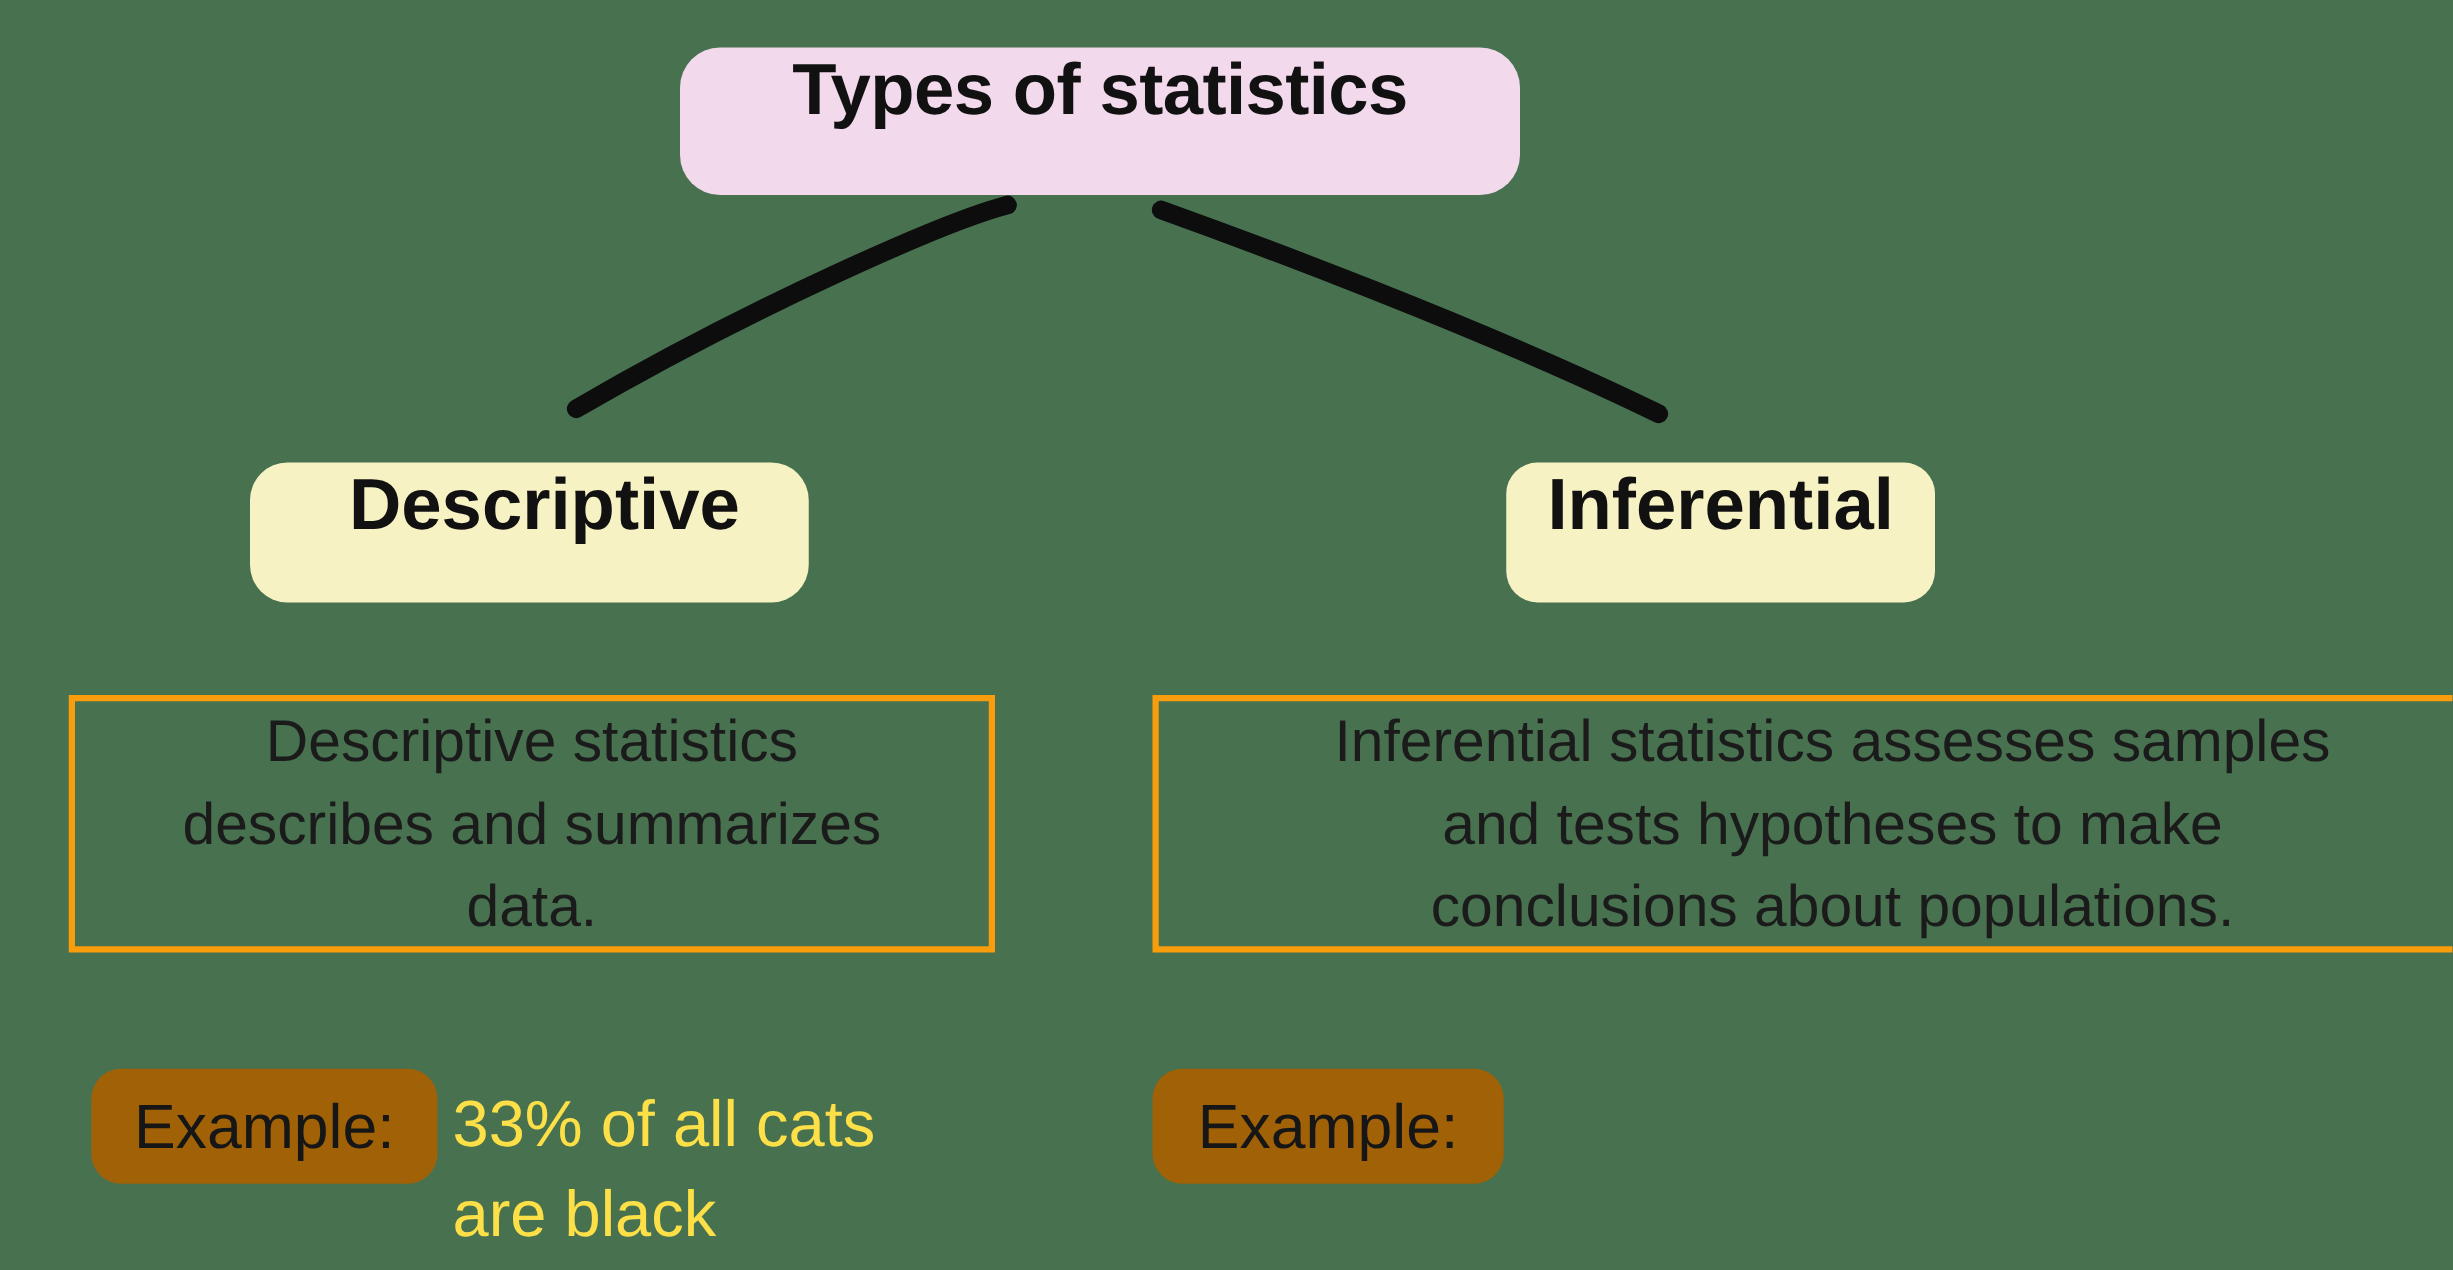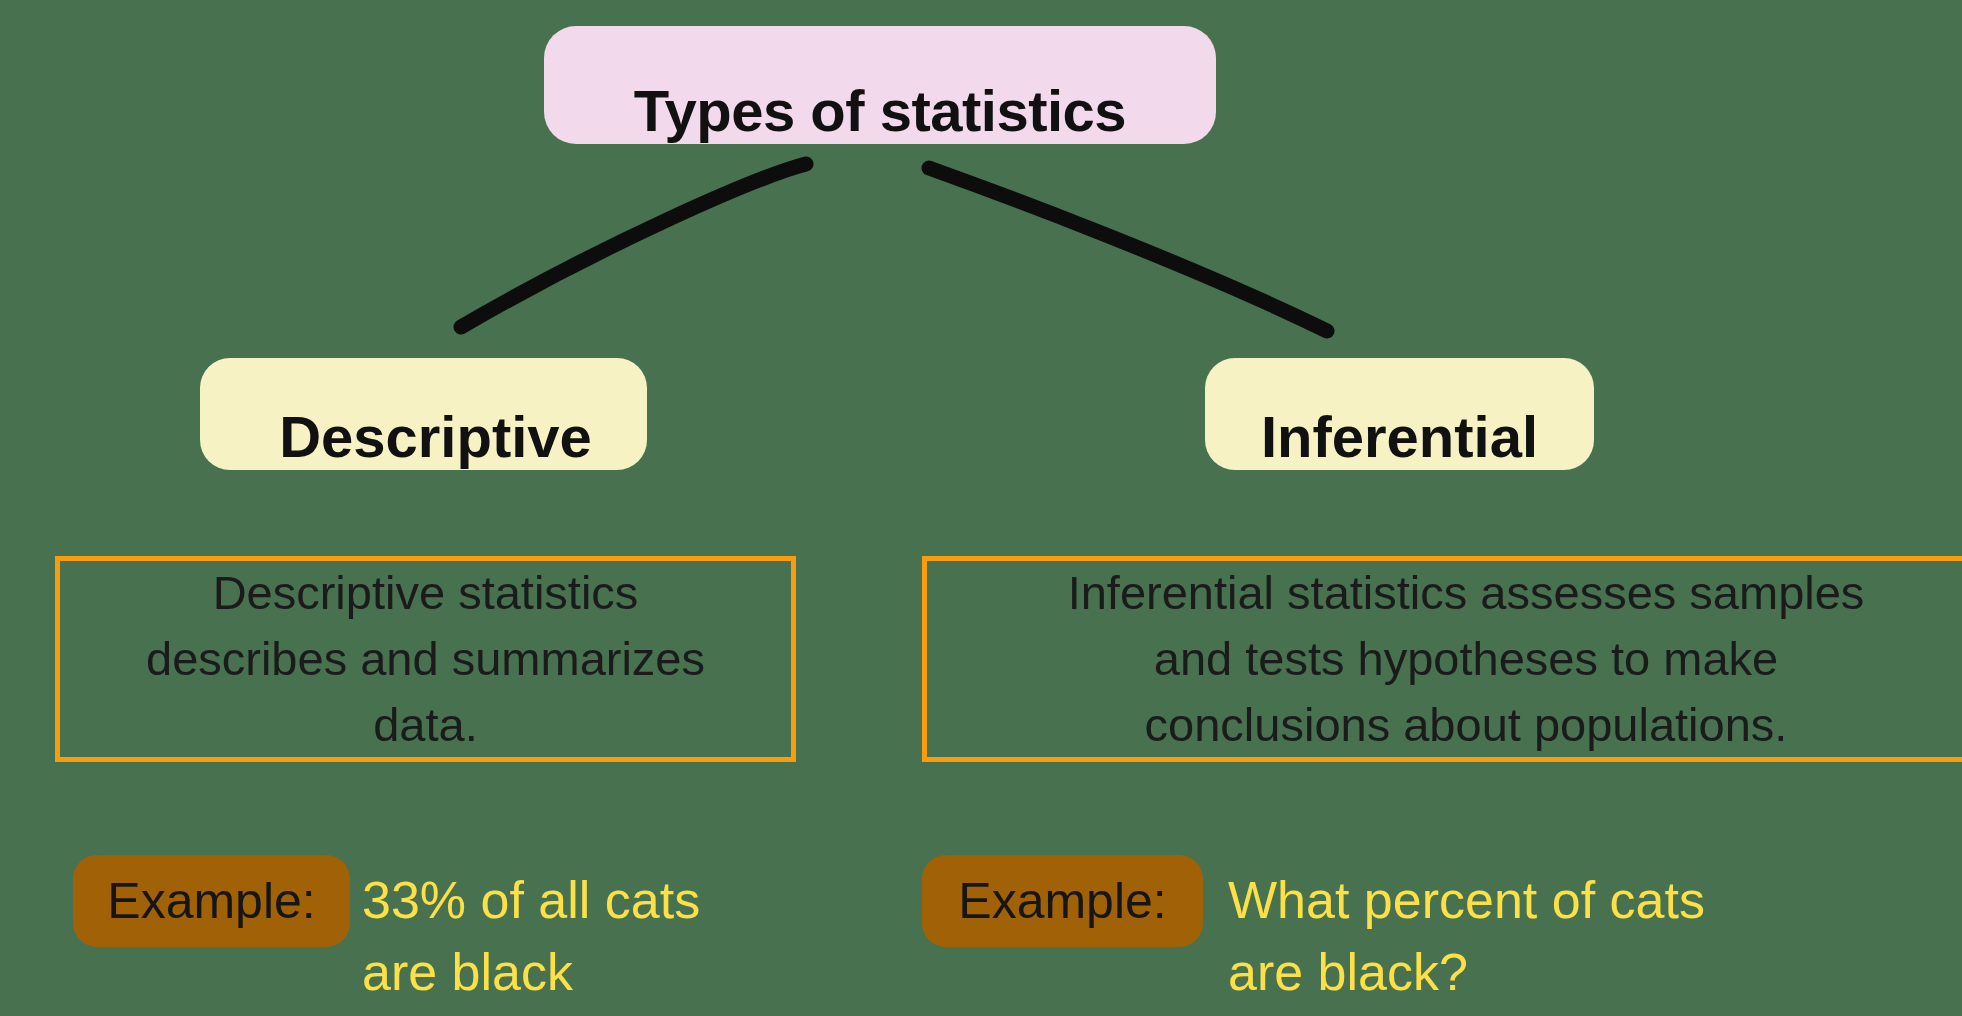--- a/index.html
+++ b/index.html
@@ -11,41 +11,42 @@
     position: relative;
     width: 1962px;
     height: 1016px;
     background: #47714F;
     overflow: hidden;
   }
   .abs { position: absolute; box-sizing: border-box; }
 
   .node {
     display: flex;
-    align-items: flex-end;
+    align-items: flex-start;
     justify-content: center;
     border-radius: 32px;
     color: #111111;
     font-weight: bold;
     white-space: nowrap;
+    margin-top: 12px;
   }
   .root-node {
     left: 544px; top: 26px; width: 672px; height: 118px;
     background: #F2D9EC;
     font-size: 58px;
     letter-spacing: -0.5px;
   }
   .branch-node {
     background: #F7F2C4;
     border-radius: 30px;
     font-size: 58px;
     top: 358px; height: 112px;
   }
   .branch-node.left  { left: 200px;  width: 447px; padding-left: 24px; }
-  .branch-node.right { left: 1205px; width: 389px; }
+  .branch-node.right { left: 1205px; width: 343px; border-radius: 25px; }
 
   .desc-box {
     border: 5px solid #F99D0D;
     top: 556px; height: 206px;
     display: flex;
     flex-direction: column;
     align-items: center;
     justify-content: center;
     color: #1B1B1B;
     font-size: 47px;
@@ -118,18 +119,14 @@
     <span>Example:</span>
   </div>
   <div class="abs example-chip right">
     <span>Example:</span>
   </div>
 
   <div class="abs example-text left">
     <div>33% of all cats</div>
     <div>are black</div>
   </div>
-  <div class="abs example-text right">
-    <div>What percent of cats</div>
-    <div>are black?</div>
-  </div>
 
 </div>
 
 </body></html>

